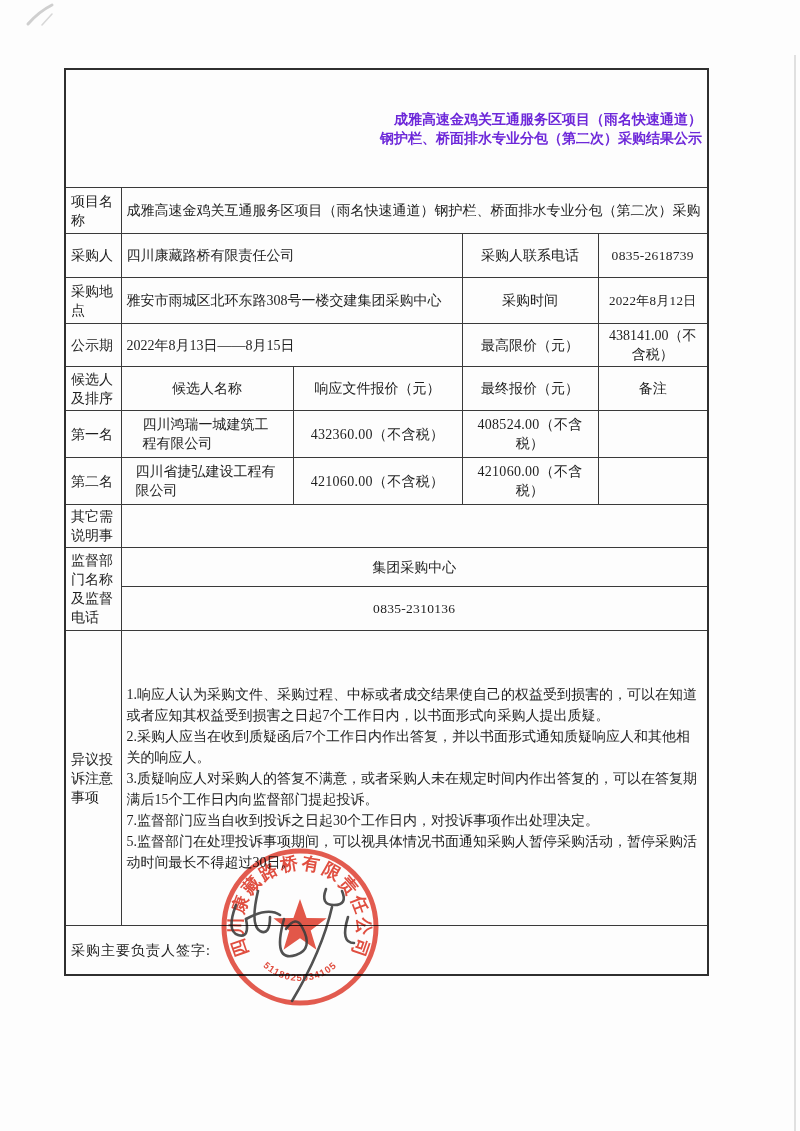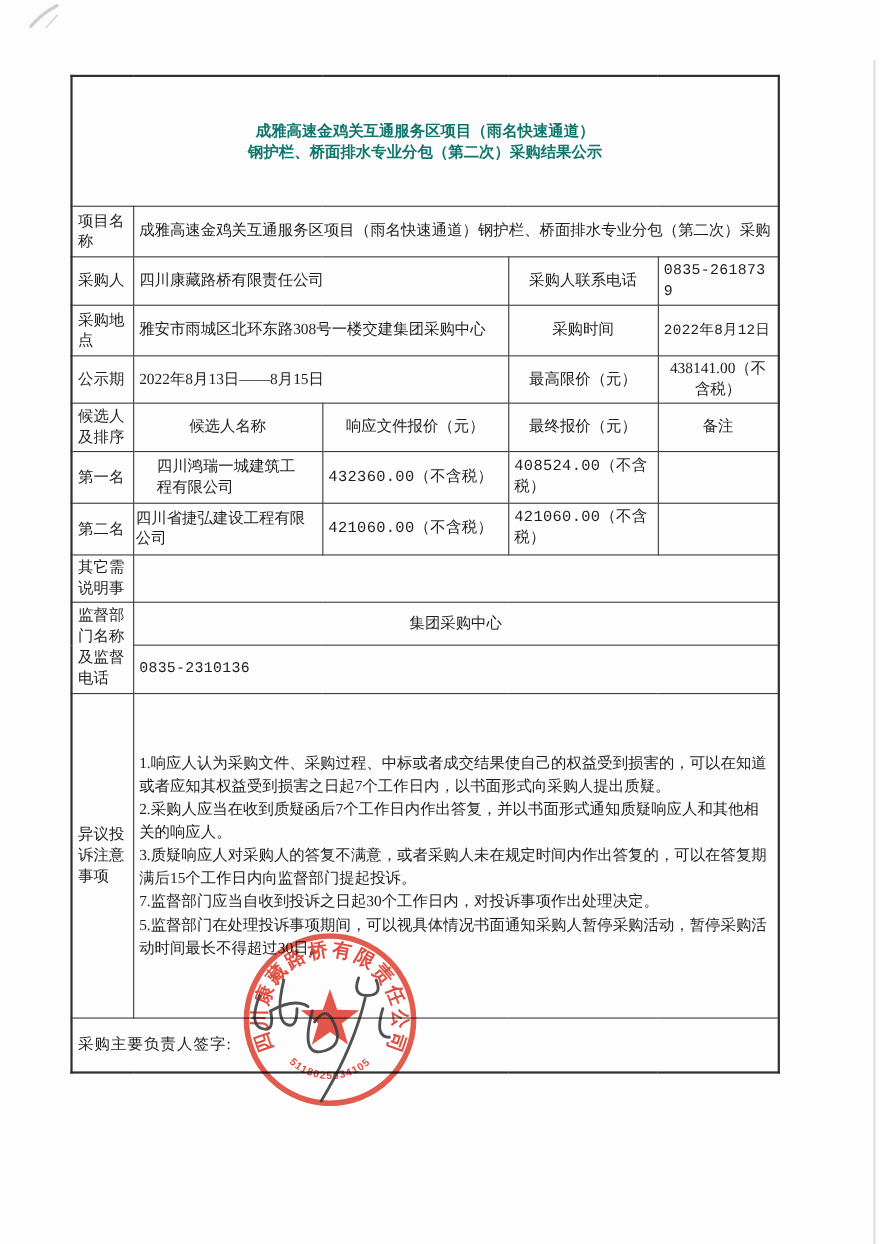--- a/index.html
+++ b/index.html
@@ -29,29 +29,29 @@
   tr.r-location td{height:41px;}
   tr.r-publicity td{height:33px;}
   tr.r-chead td{height:39px;}
   tr.r-cand td{height:42px;}
   tr.r-other td{height:31px;}
   tr.r-sup1 td{height:34px;}
   tr.r-sup2 td{height:39px;}
   tr.r-objection td{height:290px;}
   tr.r-sign td{height:44px;}
   .title-cell{
-    text-align:center;vertical-align:middle;
+    text-align:right;vertical-align:middle;
     font-family:"Liberation Sans","DejaVu Sans",sans-serif;
-    font-weight:bold;font-size:21px;line-height:33px;color:#0f766e;
+    font-weight:bold;font-size:21px;line-height:33px;color:#6d28d9;
   }
   .lab{text-align:left;padding:2px 4px;}
   .lab-c{text-align:left;padding:2px 2px;}
   .val-l{text-align:left;padding:2px 8px;}
   .c{text-align:center;}
-  .money{text-align:left;font-size:12.5px;letter-spacing:.3px;font-family:Liberation Mono, monospace;}
+  .money{text-align:center;font-size:12.5px;letter-spacing:.3px;}
   .small{font-size:12px;line-height:16px;}
   .obj-cell{vertical-align:middle;padding:4px 8px 4px 7px;}
   .obj-line{font-size:14px;line-height:21px;text-align:left;}
   .sign-cell{text-align:left;padding-left:8px;font-size:15px;letter-spacing:1px;}
   .stamp-wrap{
     position:absolute;left:206px;top:833px;width:190px;height:192px;
     mix-blend-mode:multiply;opacity:.85;pointer-events:none;
   }
   .penmark{position:absolute;left:22px;top:2px;opacity:.25;}
 </style>
@@ -118,21 +118,21 @@
   <tr class="r-cand">
     <td class="lab-c">第一名</td>
     <td class="val-l" style="padding:2px 21px">四川鸿瑞一城建筑工程有限公司</td>
     <td class="money">432360.00（不含税）</td>
     <td class="money">408524.00（不含税）</td>
     <td class="c"></td>
   </tr>
 
   <tr class="r-cand">
     <td class="lab-c">第二名</td>
-    <td class="val-l" style="padding:2px 2px">四川省捷弘建设工程有限公司</td>
+    <td class="val-l" style="padding:2px 14px">四川省捷弘建设工程有限公司</td>
     <td class="money">421060.00（不含税）</td>
     <td class="money">421060.00（不含税）</td>
     <td class="c"></td>
   </tr>
 
   <tr class="r-other">
     <td class="lab">其它需说明事</td>
     <td colspan="4"></td>
   </tr>
 

